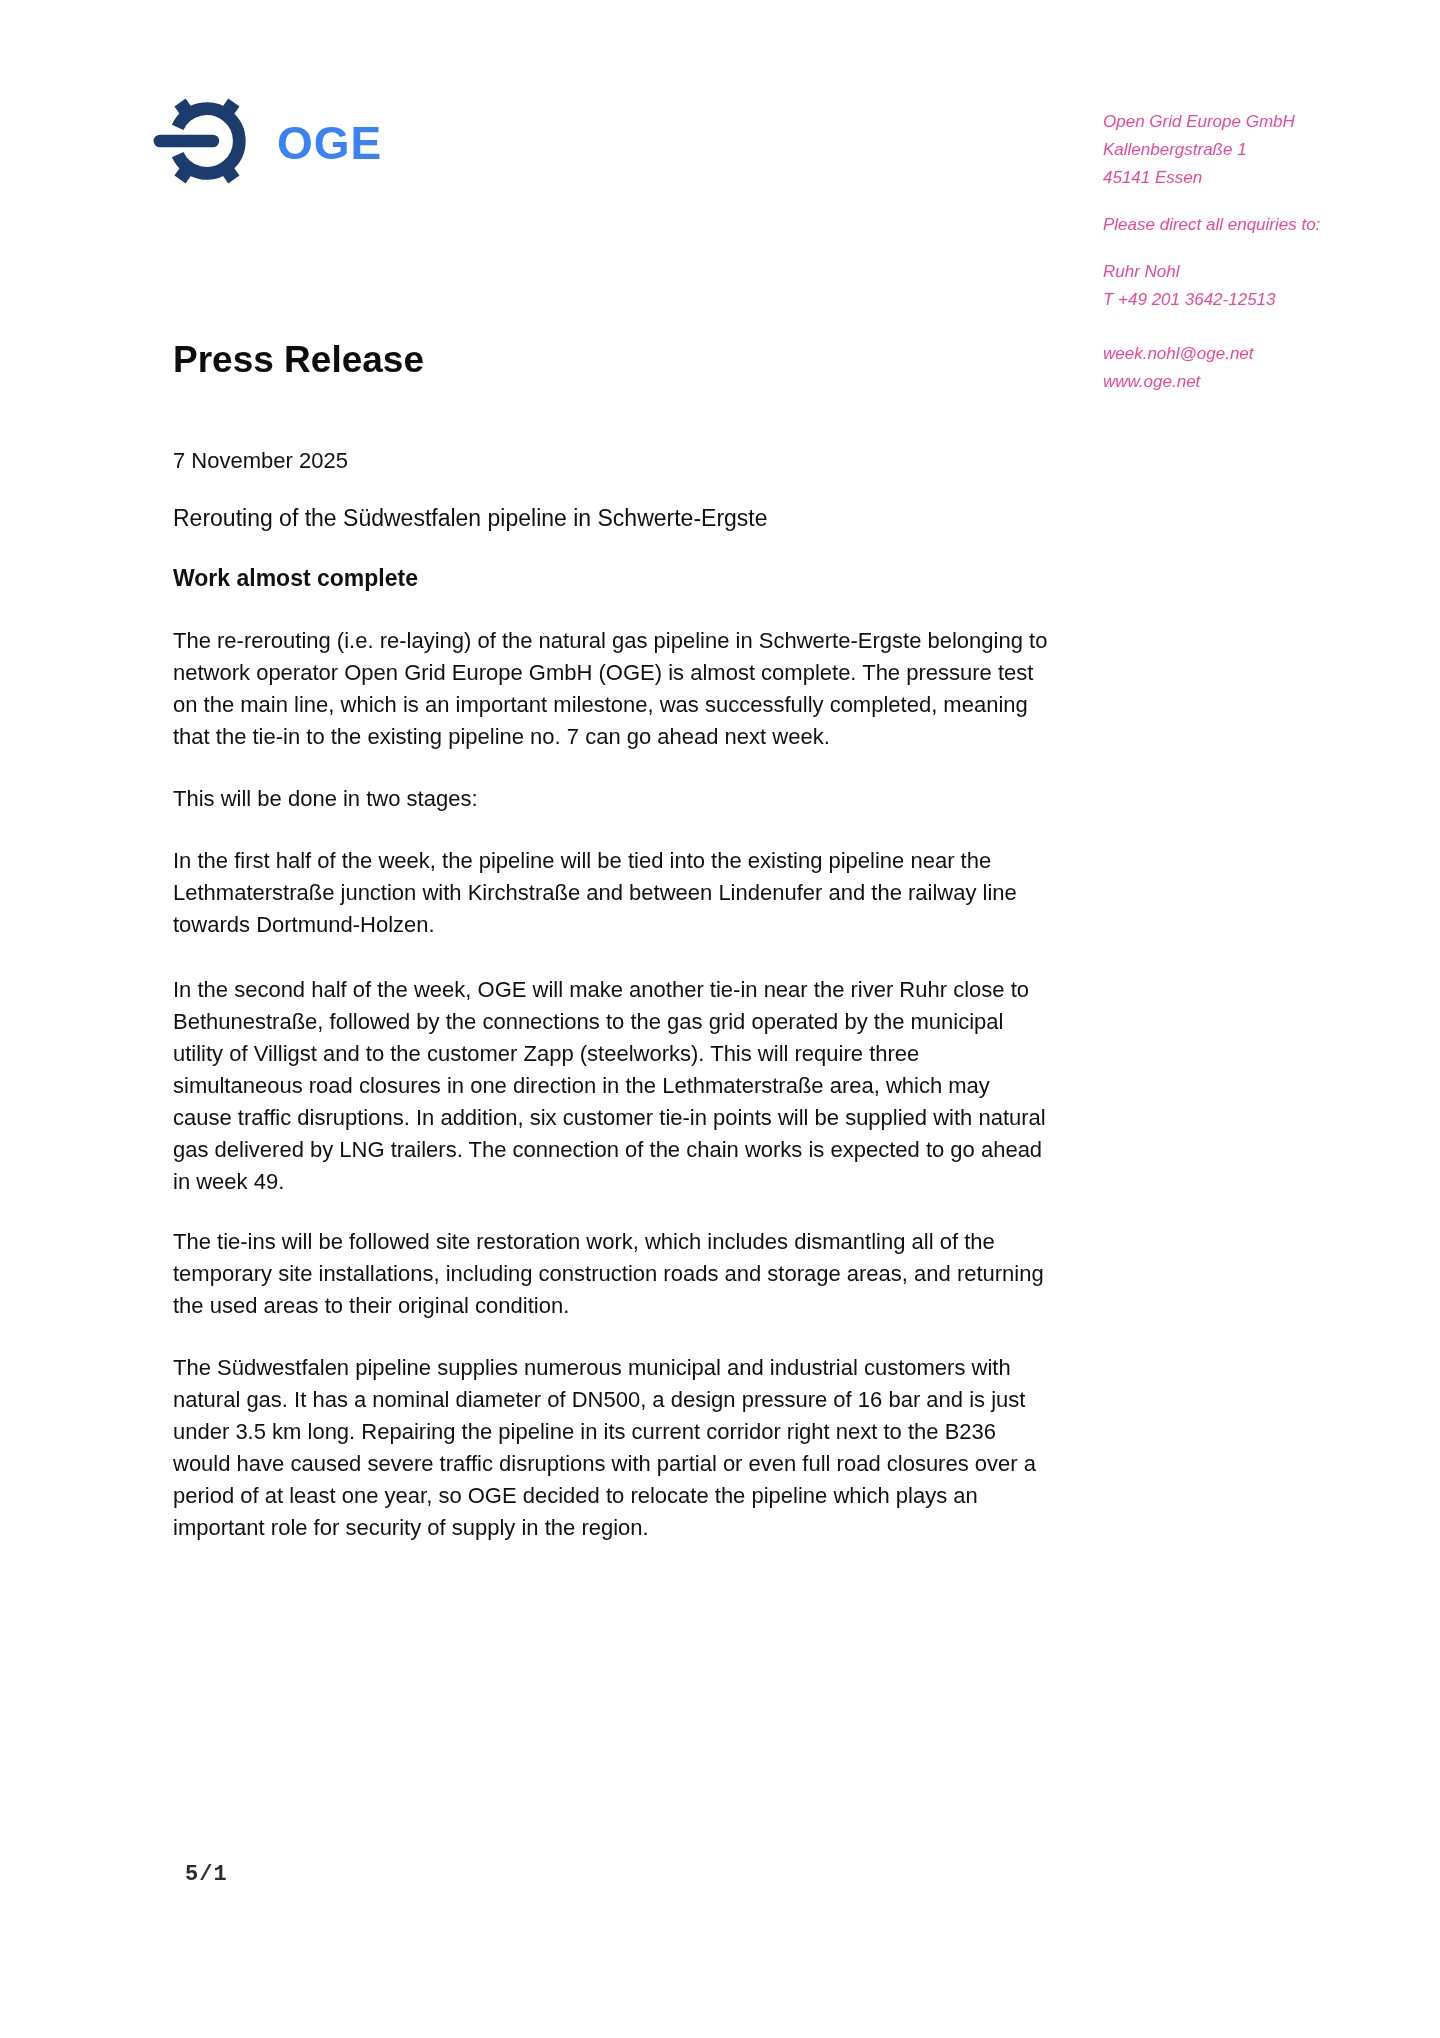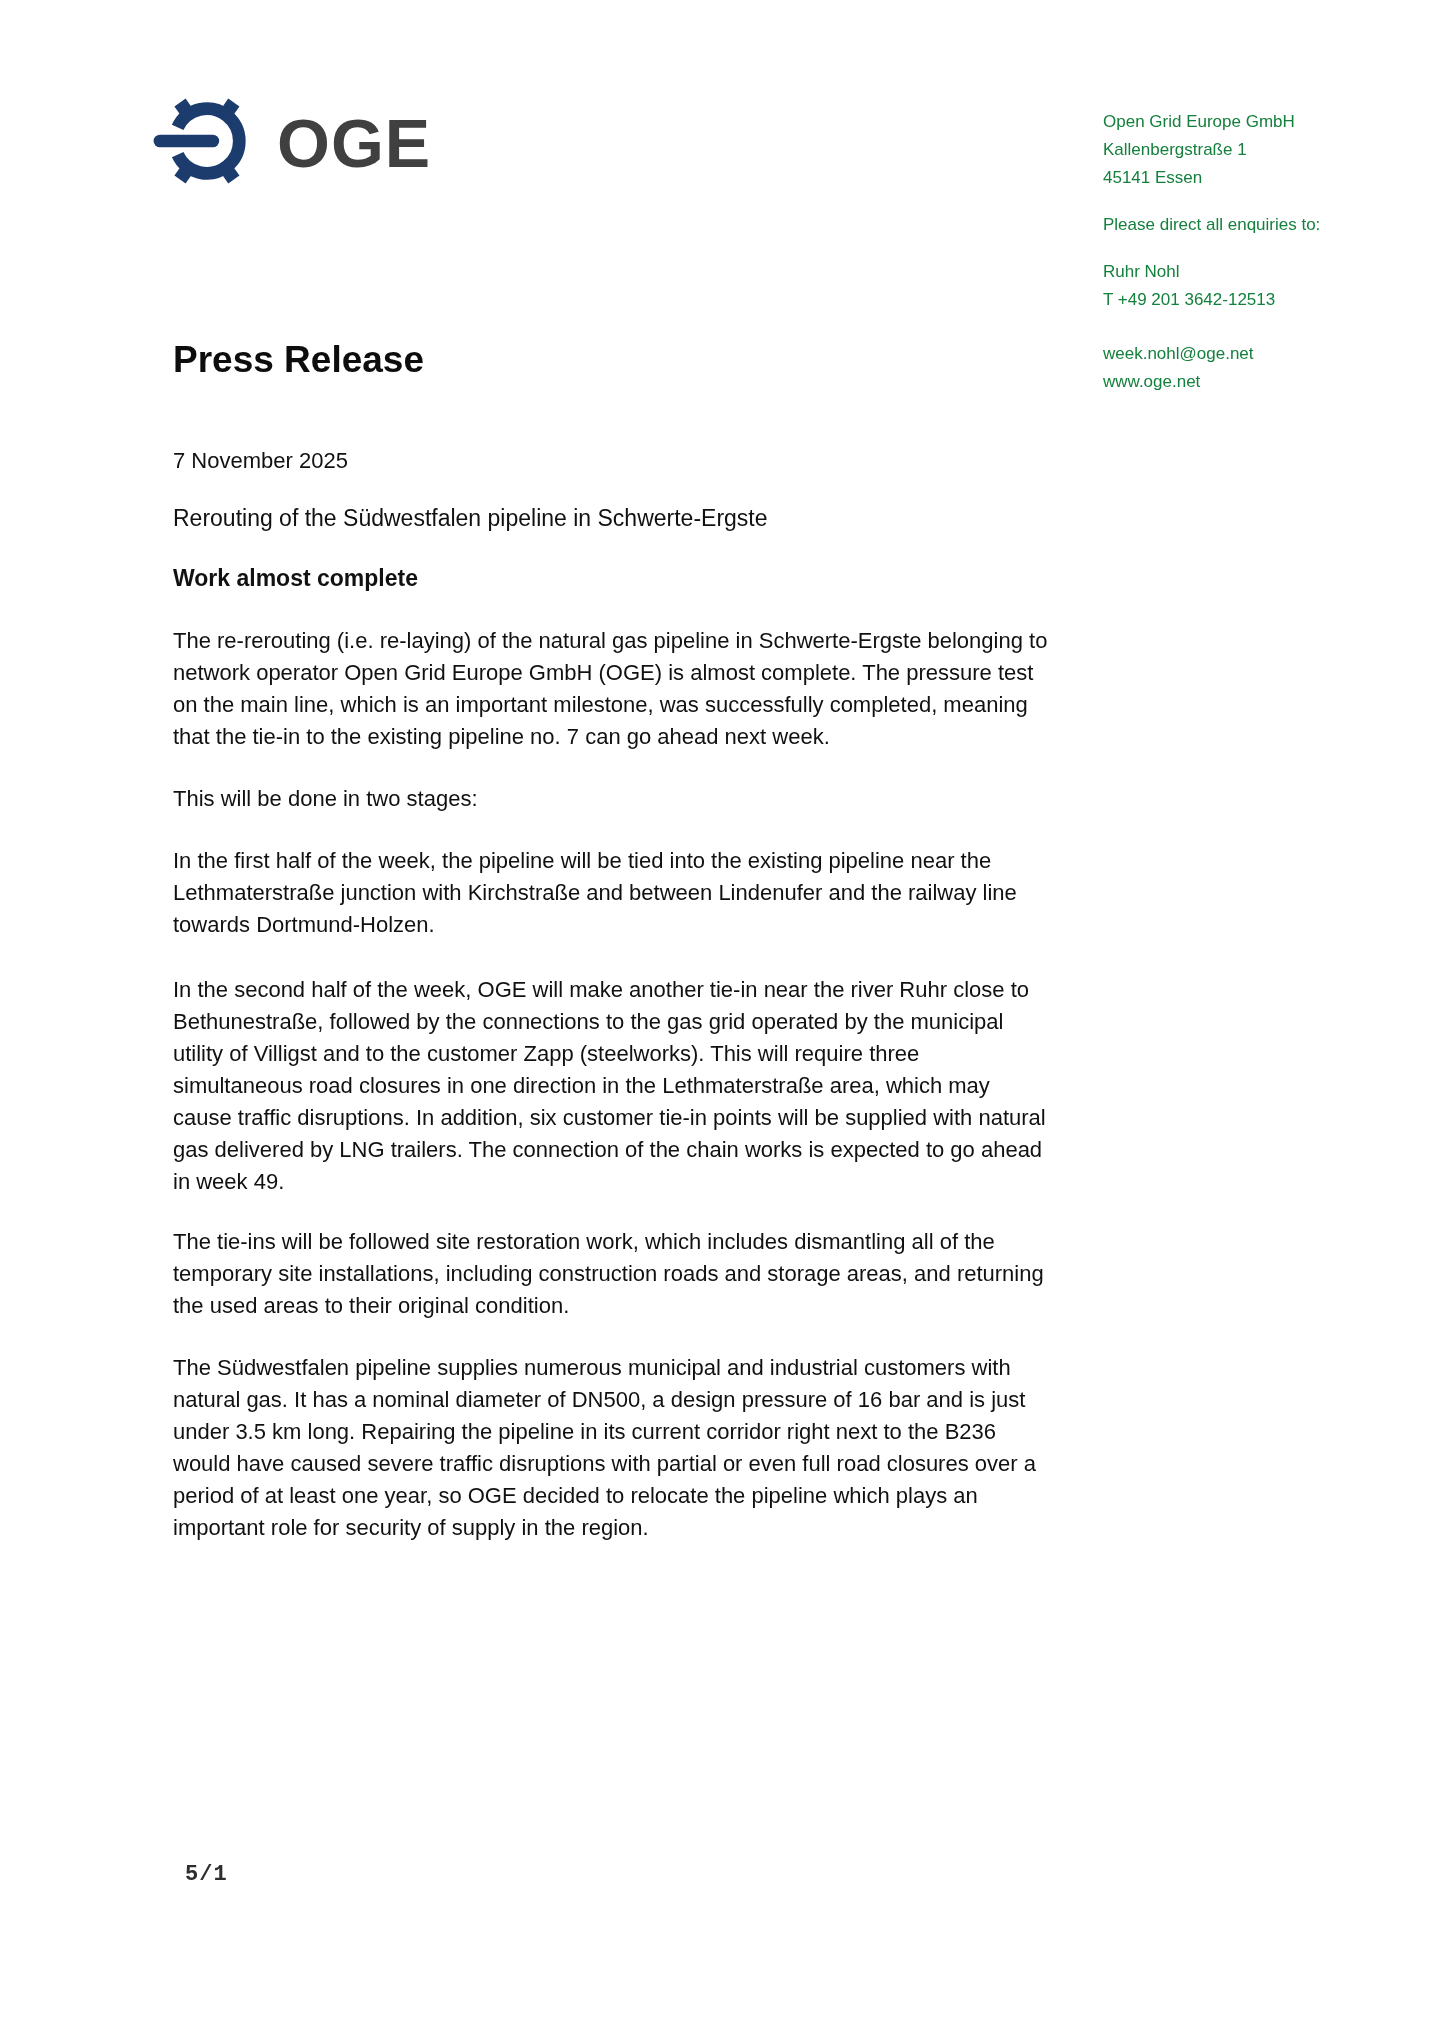--- a/index.html
+++ b/index.html
@@ -17,36 +17,37 @@
   
   .logo {
     position: absolute;
     left: 152px;
     top: 94px;
     display: flex;
     align-items: center;
     gap: 21px;
   }
   .logo-text {
-    font-size: 68px;
+    font-size: 46px;
     font-weight: 700;
     letter-spacing: 1px;
-    color: #404040;
+    color: #3b82f6;
     line-height: 1;
   }
 
   
   .contact {
     position: absolute;
     left: 1103px;
     top: 108px;
     width: 300px;
     font-size: 17px;
     line-height: 28px;
-    color: #15803d;
+    color: #ec4899;
+    font-style: italic;
   }
   .contact .group-company  { margin-bottom: 19px; }
   .contact .group-enquiry  { margin-bottom: 19px; }
   .contact .group-person   { margin-bottom: 26px; }
   .contact div { white-space: nowrap; }
 
   
   .main {
     position: absolute;
     left: 173px;

